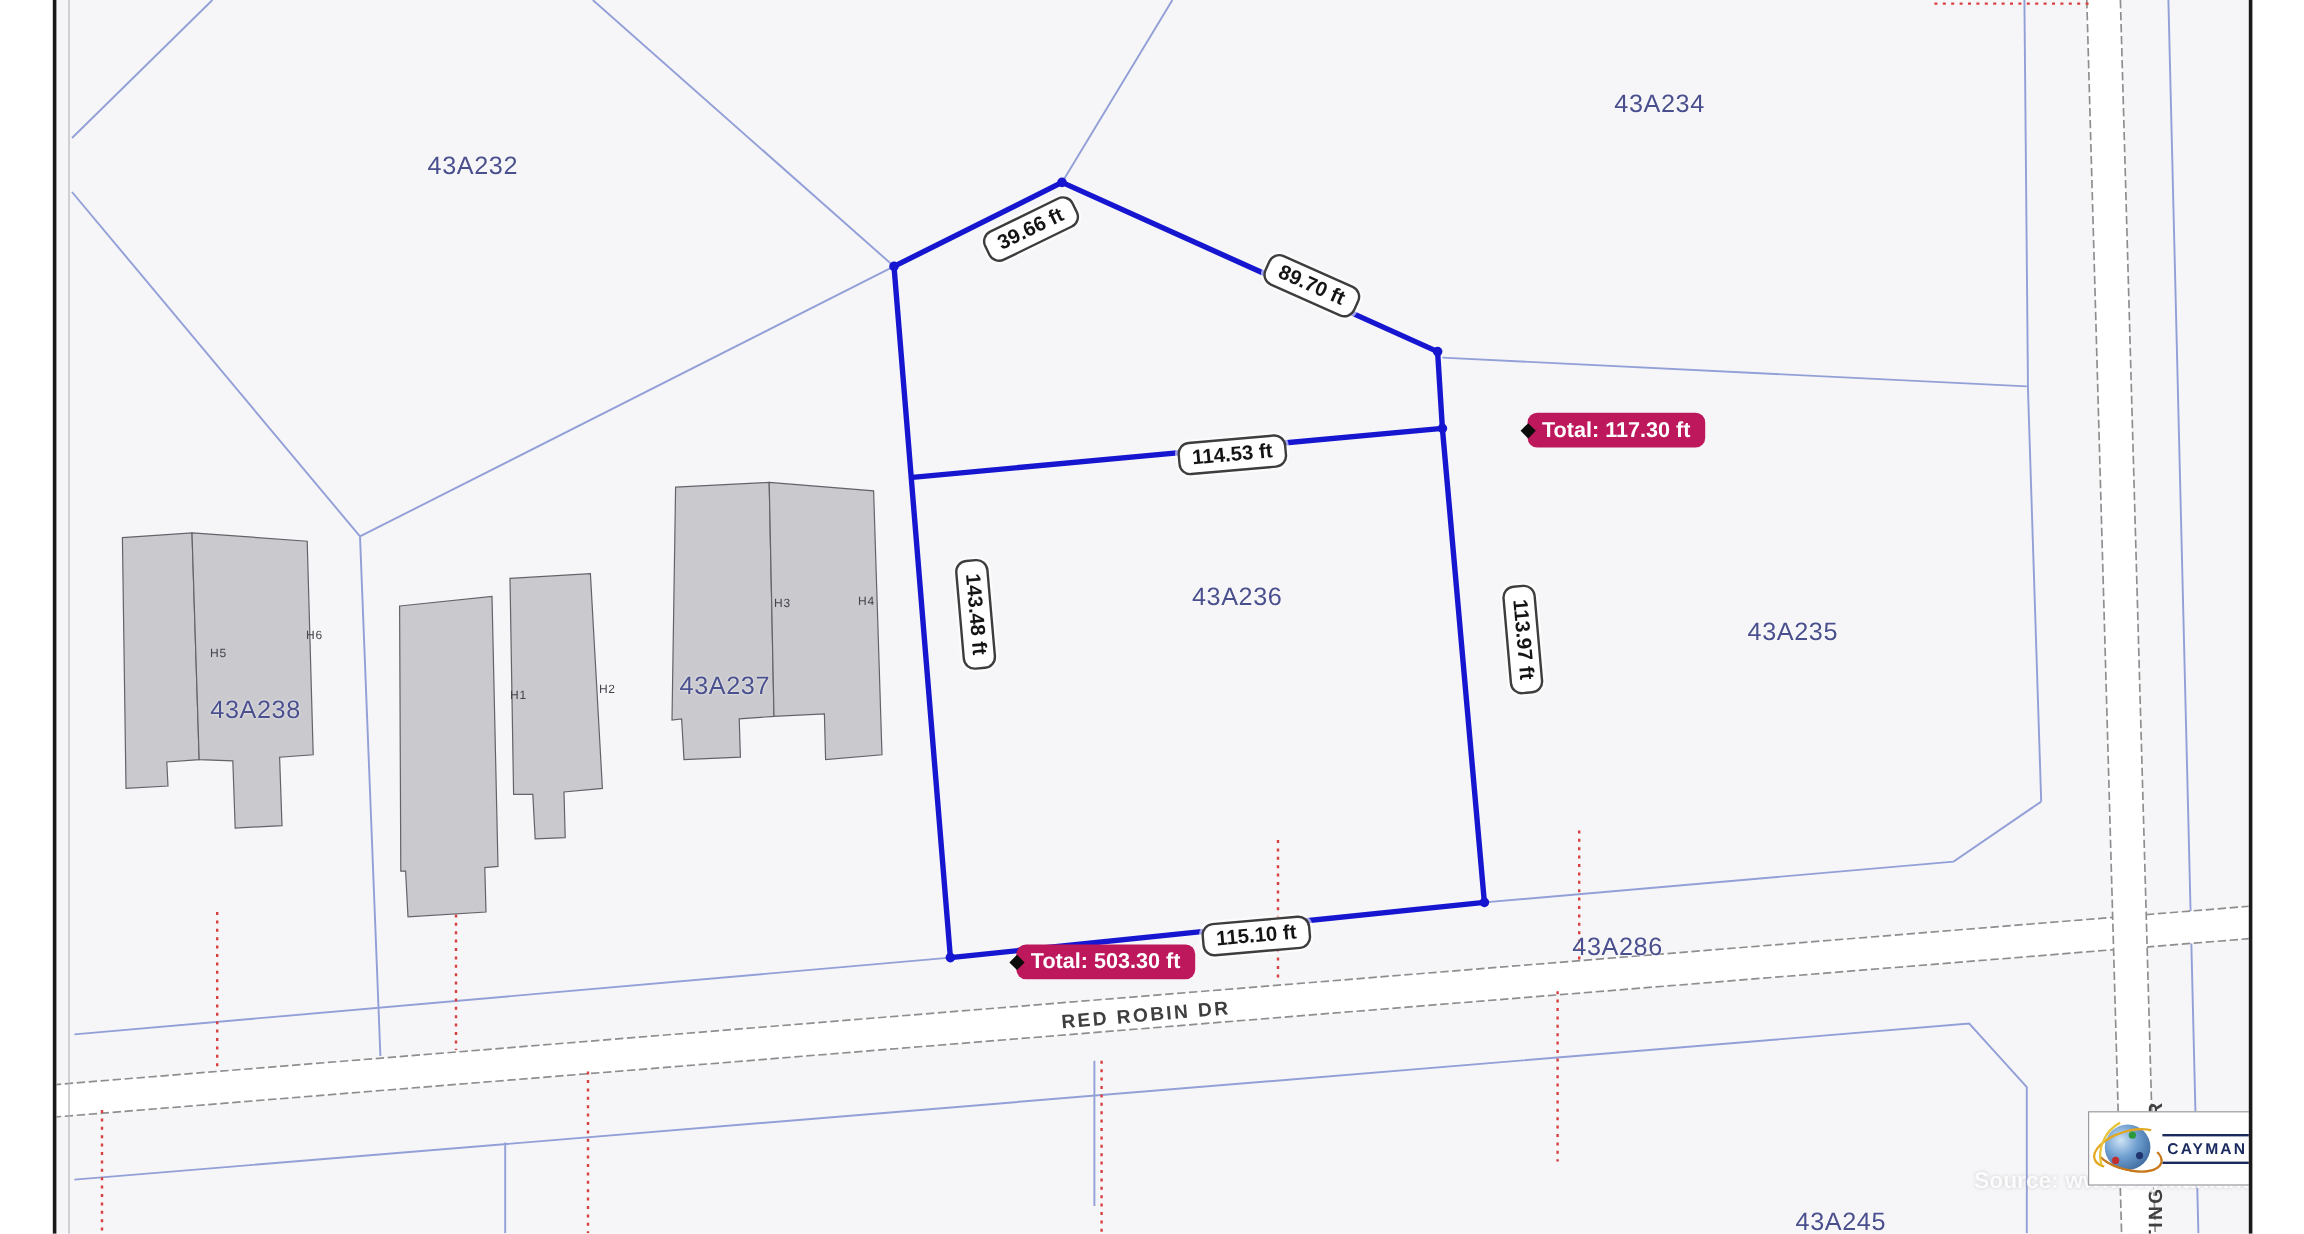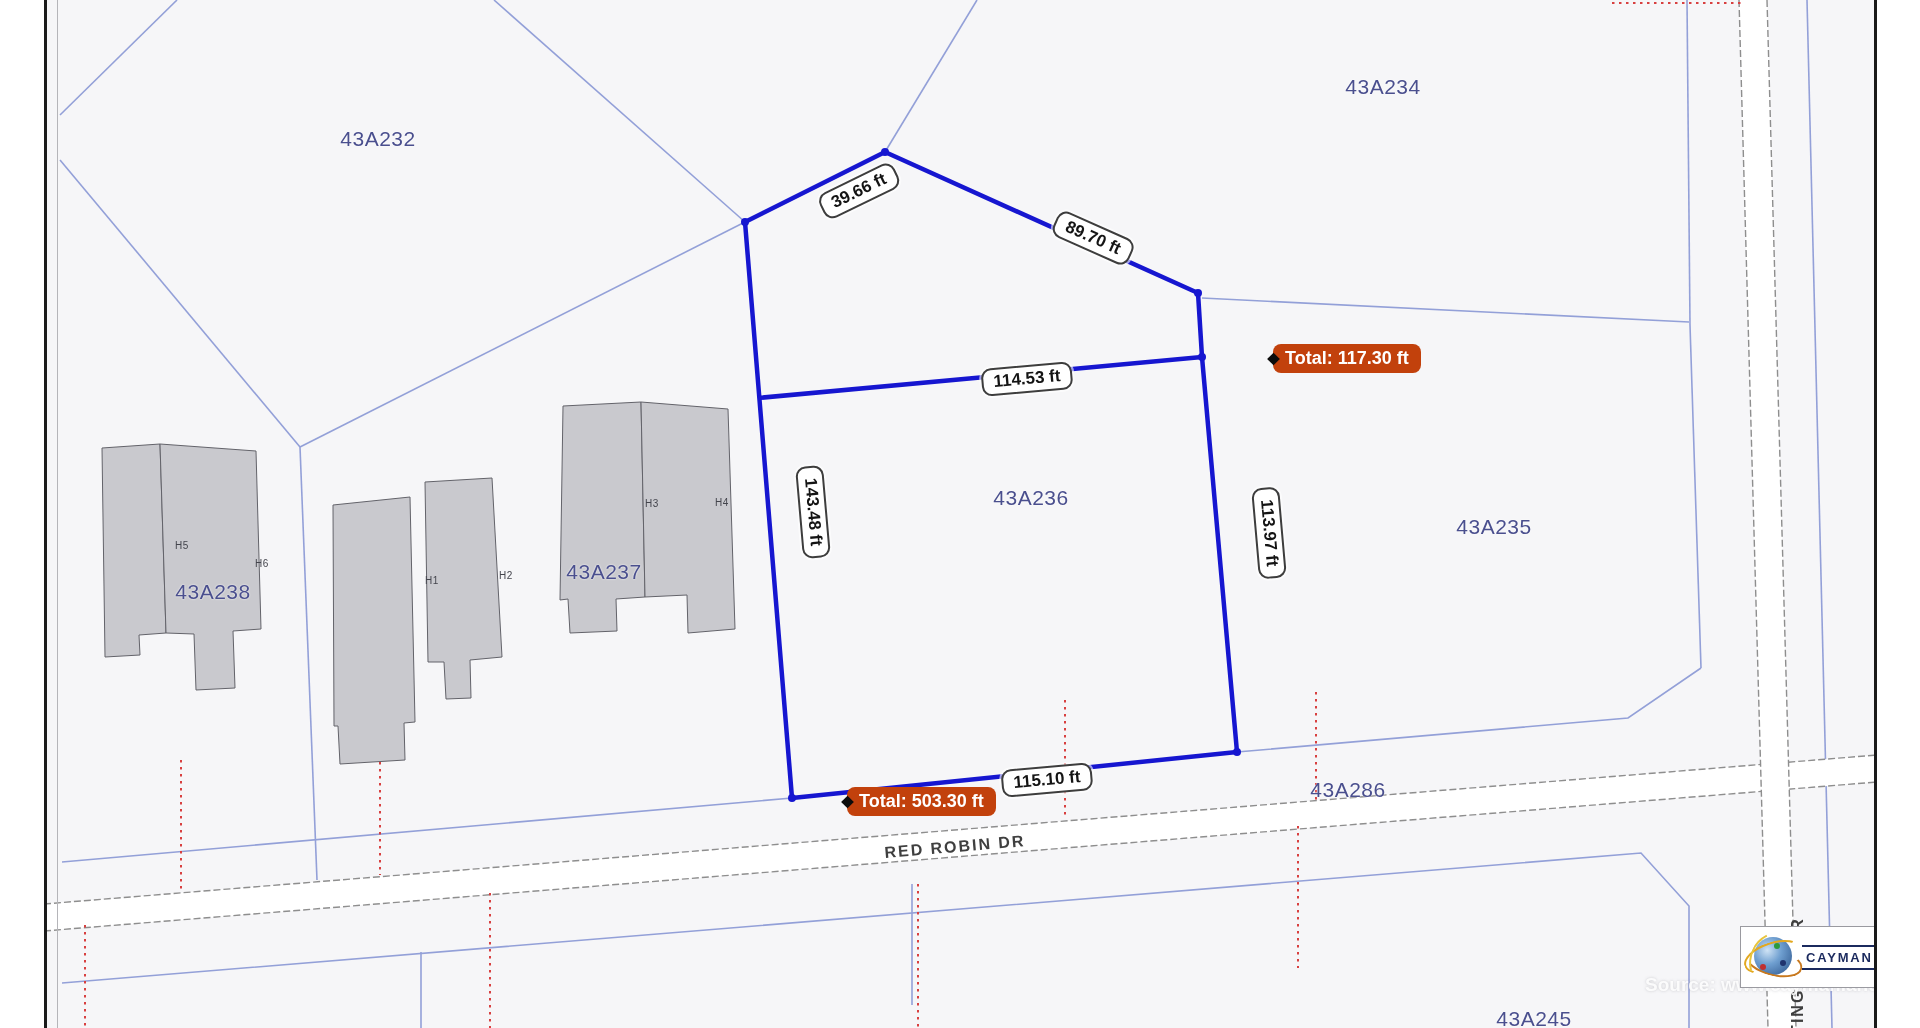--- a/index.html
+++ b/index.html
@@ -24,21 +24,21 @@
     font-size:21px;font-weight:normal;color:#4a4f8e;
     text-shadow:0 0 2px #ffffff;letter-spacing:0.5px;
   }
   .building-label{font-size:10px;color:#44454d;letter-spacing:0.5px;}
   .measure{
     background:#ffffff;border:2px solid #3d3d3d;border-radius:10px;
     padding:2px 10px;font-size:17px;font-weight:bold;color:#141414;
     box-shadow:0 0 0 2px rgba(255,255,255,0.6);
   }
   .total{
-    position:absolute;background:#c2410c;border-radius:8px;
+    position:absolute;background:#be185d;border-radius:8px;
     padding:4px 12px;font-size:18px;font-weight:bold;color:#ffffff;
     white-space:nowrap;
   }
   .total::before{
     content:"";position:absolute;left:-4px;top:50%;width:9px;height:9px;
     background:#0c0c0c;transform:translateY(-50%) rotate(45deg);
   }
   .road-label{
     font-size:16px;font-weight:bold;color:#3f3f3f;letter-spacing:2px;
   }
@@ -143,31 +143,31 @@
         <circle cx="745" cy="222" r="4"></circle>
         <circle cx="885" cy="152" r="4"></circle>
         <circle cx="1198" cy="293" r="4"></circle>
         <circle cx="1202" cy="357" r="4"></circle>
         <circle cx="1237" cy="752" r="4"></circle>
         <circle cx="792" cy="798" r="4"></circle>
       </g>
     </g>
   </svg>
 
-  <div class="lbl parcel-label" style="left:331px;top:139px">43A232</div>
+  <div class="lbl parcel-label" style="left:347px;top:139px">43A232</div>
   <div class="lbl parcel-label" style="left:1336px;top:87px">43A234</div>
   <div class="lbl parcel-label" style="left:1447px;top:527px">43A235</div>
   <div class="lbl parcel-label" style="left:984px;top:498px">43A236</div>
   <div class="lbl parcel-label" style="left:557px;top:572px">43A237</div>
   <div class="lbl parcel-label" style="left:166px;top:592px">43A238</div>
   <div class="lbl parcel-label" style="left:1301px;top:790px">43A286</div>
   <div class="lbl parcel-label" style="left:1487px;top:1019px">43A245</div>
 
   <div class="lbl building-label" style="left:135px;top:545px">H5</div>
-  <div class="lbl building-label" style="left:215px;top:563px">H6</div>
+  <div class="lbl building-label" style="left:215px;top:530px">H6</div>
   <div class="lbl building-label" style="left:385px;top:580px">H1</div>
   <div class="lbl building-label" style="left:459px;top:575px">H2</div>
   <div class="lbl building-label" style="left:605px;top:503px">H3</div>
   <div class="lbl building-label" style="left:675px;top:502px">H4</div>
 
   <div class="lbl measure" style="left:812px;top:191px;transform:translate(-50%,-50%) rotate(-26deg)">39.66 ft</div>
   <div class="lbl measure" style="left:1046px;top:238px;transform:translate(-50%,-50%) rotate(24deg)">89.70 ft</div>
   <div class="lbl measure" style="left:980px;top:379px;transform:translate(-50%,-50%) rotate(-5deg)">114.53 ft</div>
   <div class="lbl measure" style="left:766px;top:512px;transform:translate(-50%,-50%) rotate(85deg)">143.48 ft</div>
   <div class="lbl measure" style="left:1222px;top:533px;transform:translate(-50%,-50%) rotate(85deg)">113.97 ft</div>

